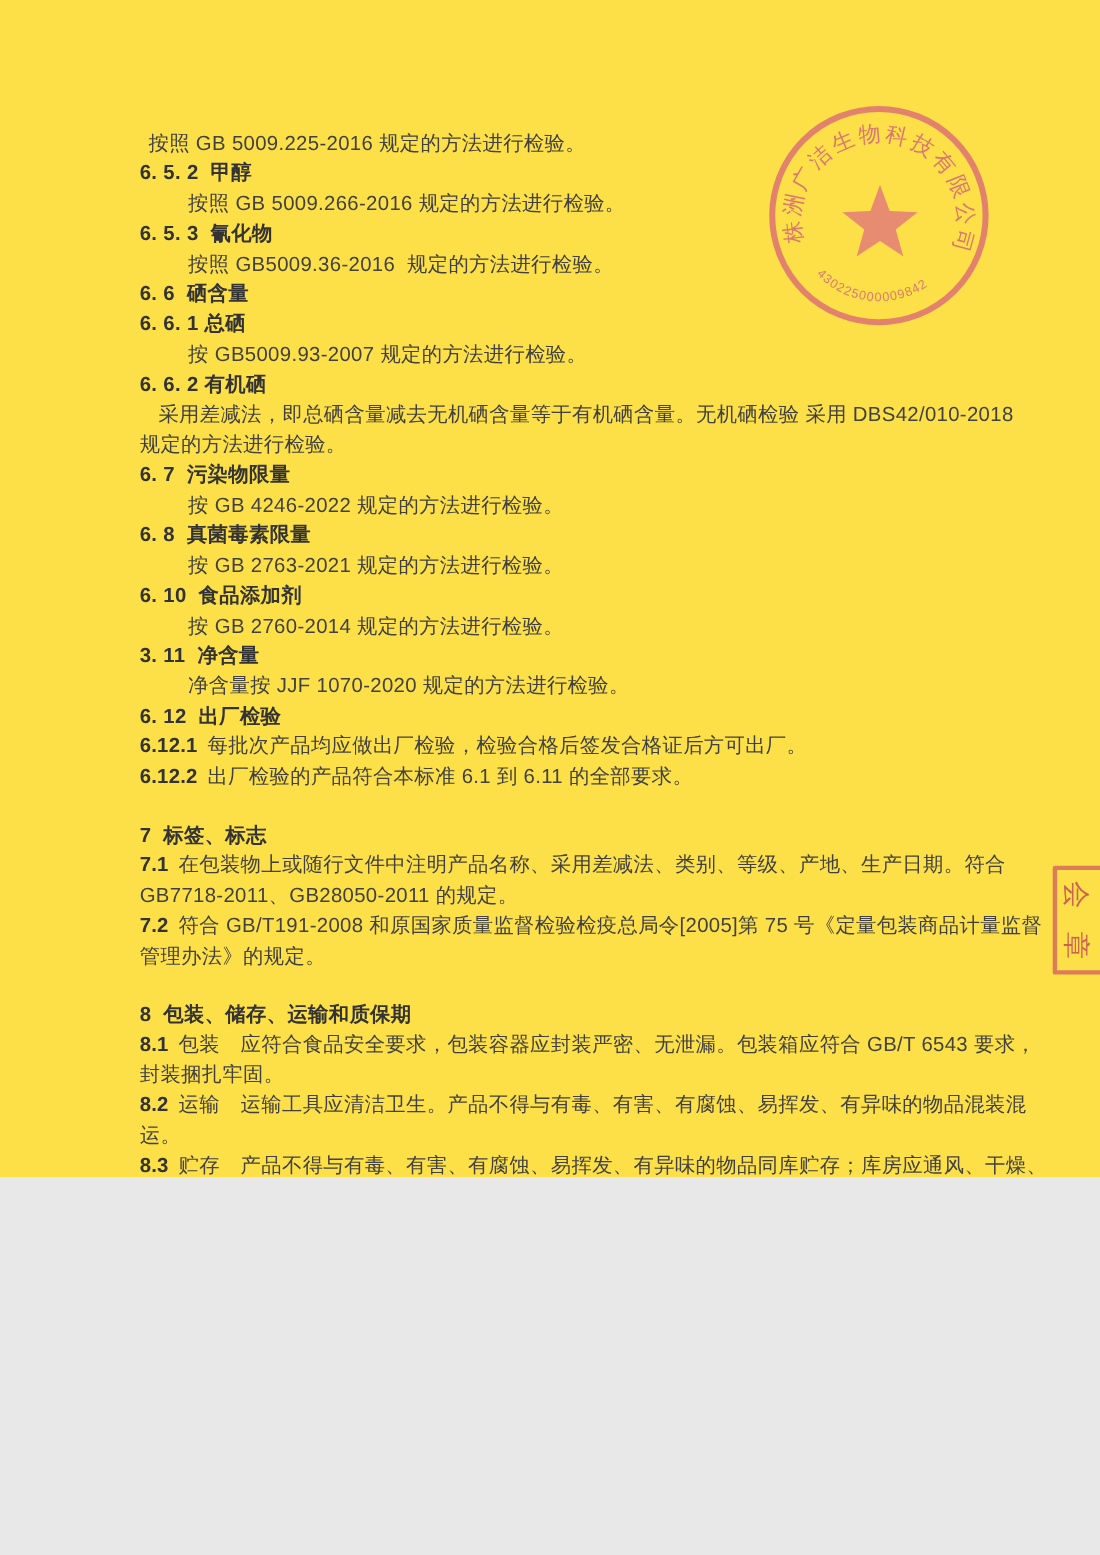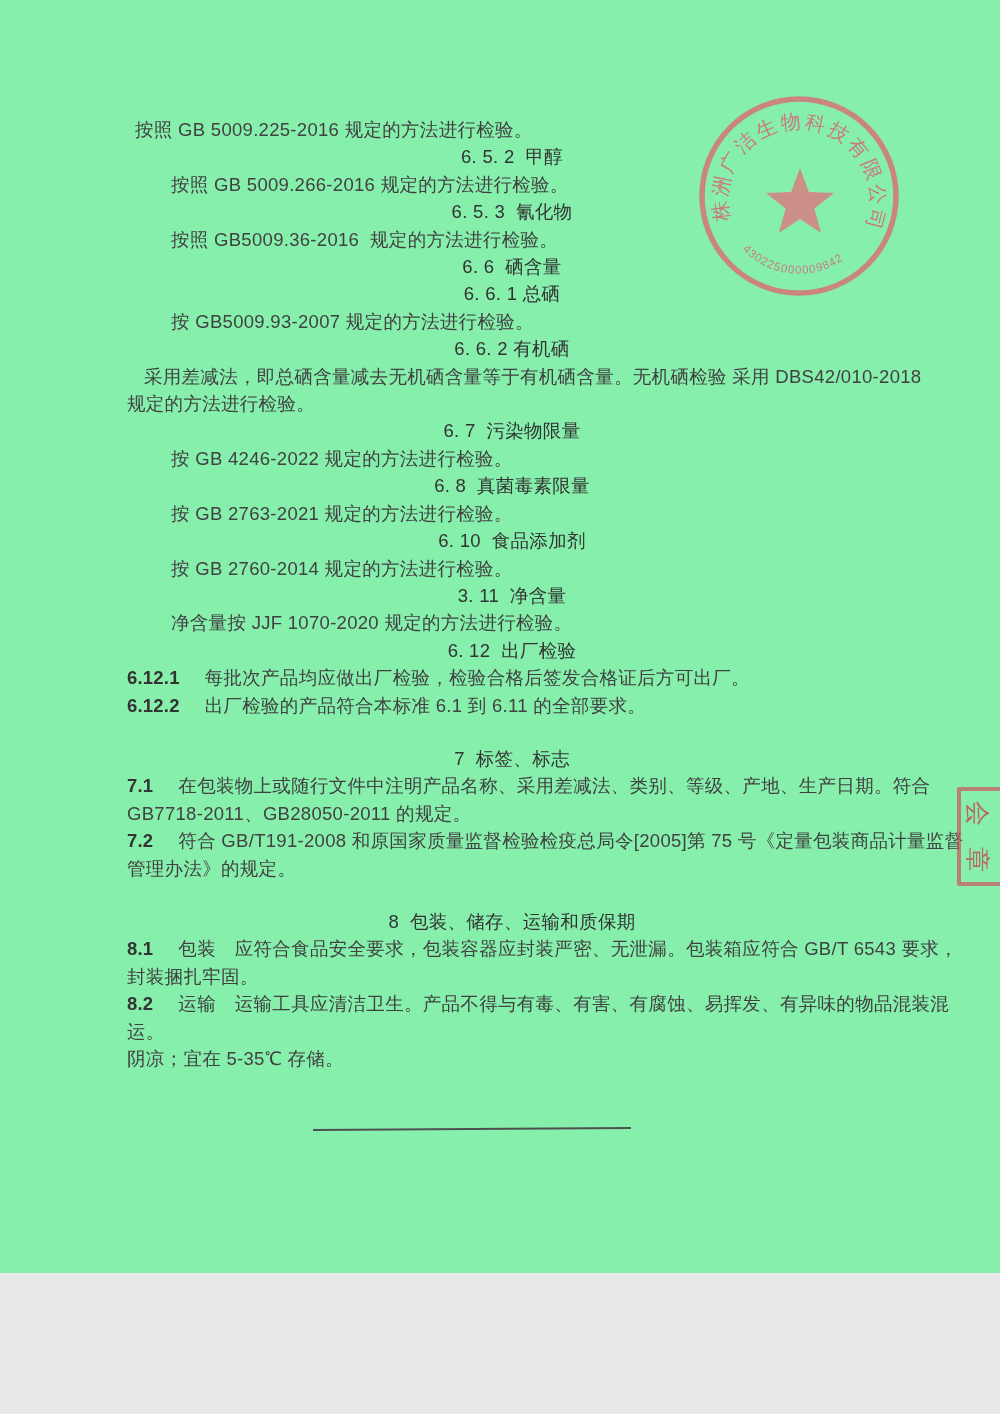--- a/index.html
+++ b/index.html
@@ -1,42 +1,42 @@
 <!DOCTYPE html>
 <html><head>
 <meta charset="utf-8">
 <style>
   html,body{margin:0;padding:0;background:#e8e8e8;}
   .page{
     position:relative;
-    width:1000px;height:1273px;
+    width:1000px;height:1070px;
     margin:0 auto;
-    background:#86efac;
+    background:#fde047;
     overflow:hidden;
     font-family:"Liberation Sans", sans-serif;
     color:#414141;
   }
   .content{
     position:absolute;
     left:127px;top:116px;
     width:770px;
   }
   .row{
     font-size:18.5px;
     line-height:27.4px;
     letter-spacing:0.3px;
     white-space:pre;
     color:#414141;
   }
-  .row.h{font-weight:normal;color:#333;text-align:center;}
+  .row.h{font-weight:bold;color:#333;}
   .row.ind{padding-left:44px;}
   .row.ind1{padding-left:17px;}
   .row.plain0{padding-left:8px;}
   .row.gap{margin-top:26px;}
-  .row b{font-weight:bold;color:#333;margin-right:25px;letter-spacing:0.2px;}
+  .row b{font-weight:bold;color:#333;margin-right:9px;letter-spacing:0.2px;}
   .divider{
     position:absolute;
     left:313px;top:1128px;
     width:318px;height:0;
     border-top:2px solid #4f4f4f;
     transform:rotate(-0.35deg);
   }
   .seal-svg{position:absolute;left:695px;top:88px;width:212px;height:216px;}
   .edge-seal{
     position:absolute;
@@ -89,20 +89,21 @@
       <div class="row h gap">7  标签、标志</div>
       <div class="row num"><b>7.1</b><span>在包装物上或随行文件中注明产品名称、采用差减法、类别、等级、产地、生产日期。符合</span></div>
       <div class="row plain">GB7718-2011、GB28050-2011 的规定。</div>
       <div class="row num"><b>7.2</b><span>符合 GB/T191-2008 和原国家质量监督检验检疫总局令[2005]第 75 号《定量包装商品计量监督</span></div>
       <div class="row plain">管理办法》的规定。</div>
       <div class="row h gap">8  包装、储存、运输和质保期</div>
       <div class="row num"><b>8.1</b><span>包装　应符合食品安全要求，包装容器应封装严密、无泄漏。包装箱应符合 GB/T 6543 要求，</span></div>
       <div class="row plain">封装捆扎牢固。</div>
       <div class="row num"><b>8.2</b><span>运输　运输工具应清洁卫生。产品不得与有毒、有害、有腐蚀、易挥发、有异味的物品混装混</span></div>
       <div class="row plain">运。</div>
+      <div class="row num"><b>8.3</b><span>贮存　产品不得与有毒、有害、有腐蚀、易挥发、有异味的物品同库贮存；库房应通风、干燥、</span></div>
       <div class="row plain">阴凉；宜在 5-35℃ 存储。</div>
     </div>
 
   <div class="divider"></div>
 
   <svg class="seal-svg" viewBox="0 0 212 216">
     <defs>
       <path id="arcTop" d="M 36 136 A 72 72 0 1 1 172 136" fill="none"></path>
       <path id="arcBottom" d="M 46 160 A 78 78 0 0 0 162 160" fill="none"></path>
     </defs>

